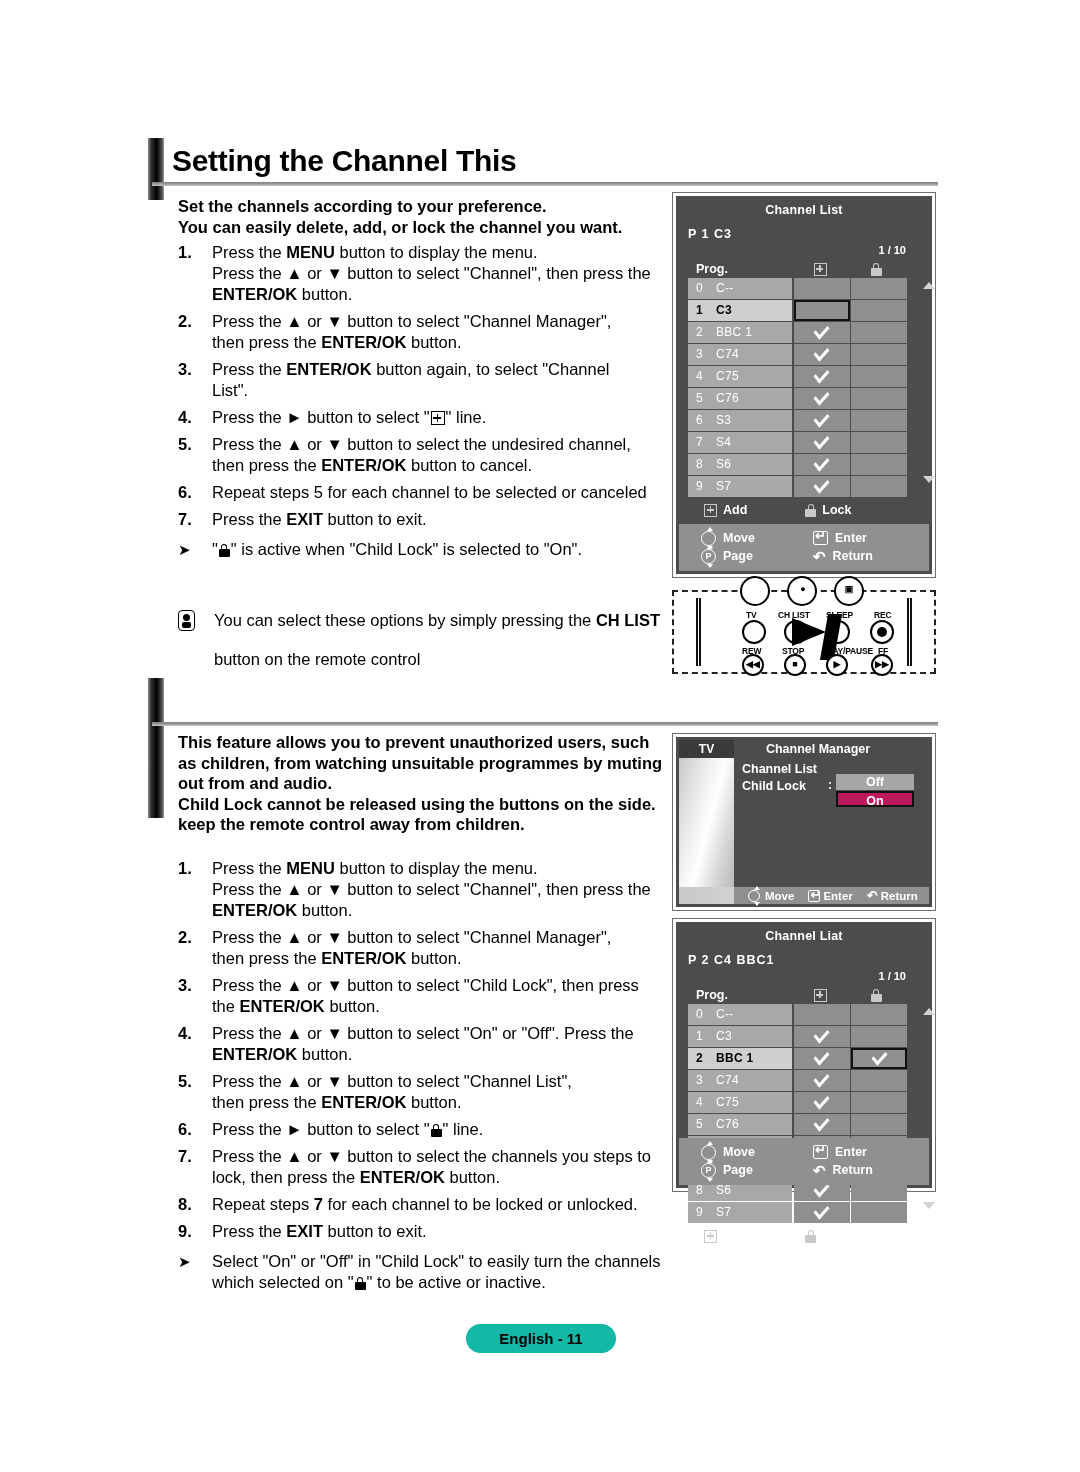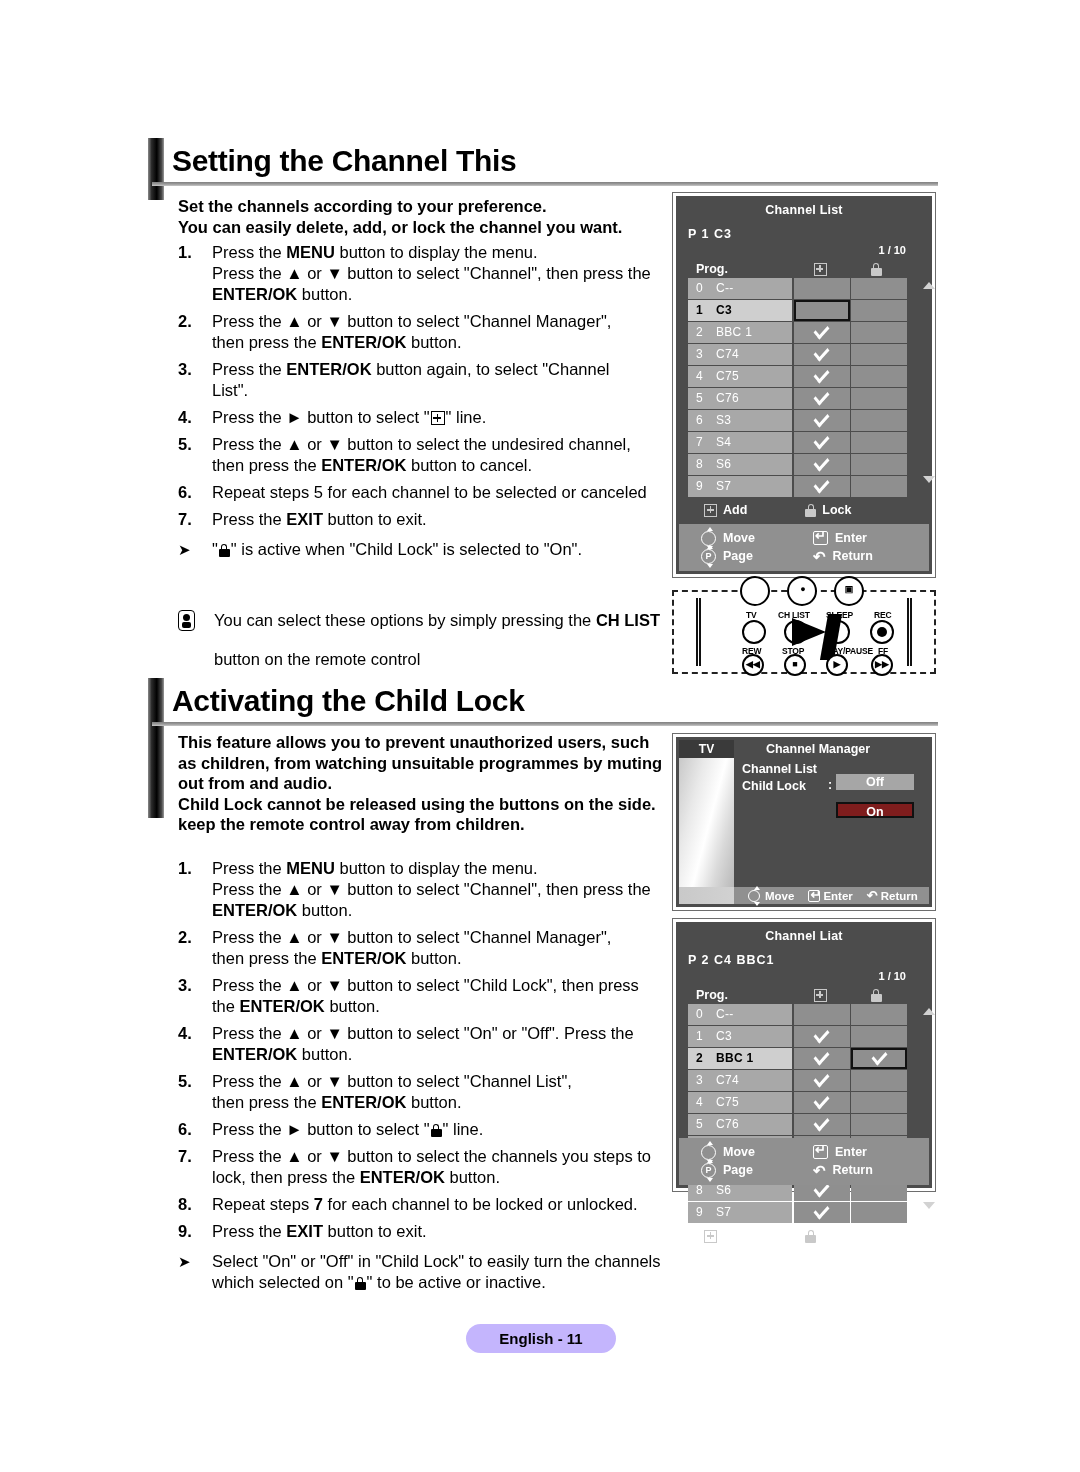--- a/index.html
+++ b/index.html
@@ -213,23 +213,23 @@
     font-size:12.5px; font-weight:bold;margin-left:28px;
   }
   .cm-list { position:absolute; left:66px; top:24px; font-size:12.5px; font-weight:bold; line-height:17px; }
   .cm-colon { position:absolute; left:152px; top:41px; font-size:12.5px; font-weight:bold; }
   .cm-opts { position:absolute; left:160px; top:37px; width:78px; }
   .cm-opt-off {
     background:#a6a6a6; color:#fff; font-size:12.5px; font-weight:bold;
     text-align:center; height:16px; line-height:16px;
   }
   .cm-opt-on {
-    background:#7f1d1d; color:#fff; font-size:12.5px; font-weight:bold;
+    background:#be185d; color:#fff; font-size:12.5px; font-weight:bold;
     text-align:center; height:16px; line-height:16px;
-    border:2.5px solid #111; margin-top:12px;
+    border:2.5px solid #111; margin-top:1px;
   }
   .cm-footer {
     position:absolute; left:58px; right:3px; bottom:3px; height:17px;
     background:#909090; color:#fff; font-size:11.5px; font-weight:bold;
     display:flex; align-items:center;
   }
   .cm-footer .fc { display:flex; align-items:center; margin-left:14px; }
   .cm-footer .fc .lbl { margin-left:5px; }
   .cm-baseline {
     position:absolute; left:3px; right:3px; bottom:3px; height:17px;
@@ -258,21 +258,21 @@
   }
   .arrow-tail {
     position:absolute; background:#000;
     transform:skewX(-10deg);
   }
   .rk-sym { position:absolute; font-size:9px; color:#000; font-weight:bold; text-align:center; }
 
   
   .pagebadge {
     position:absolute;
-    background:#c4b5fd; color:#000;
+    background:#14b8a6; color:#000;
     font-size:15px; font-weight:bold;
     border-radius:16px;
     text-align:center;
     padding:6px 0;
   }
 </style>
 </head>
 <body>
 
 <div class="page">
@@ -348,21 +348,20 @@
 
   <div class="note-block" style="left:178px; top:610px; width:490px;">
     <div class="ico"><span class="hand-icon"></span></div>
     <div>
       <div><span>You can select these options by simply pressing the </span><b>CH LIST</b></div>
       <div style="margin-top:18px;">button on the remote control</div>
     </div>
   </div>
 
   <div class="accent-bar" style="left:148px; top:678px; height:140px;"></div>
-  <div class="head-title" style="position:absolute; left:172px; top:686px;">Activating the Child Lock</div>
   <div class="head-rule" style="left:152px; top:722px; width:786px;"></div>
 
   <div class="lead" style="left:178px; top:732px; width:490px;">
     <div>This feature allows you to prevent unauthorized users, such</div>
     <div>as children, from watching unsuitable programmes by muting</div>
     <div>out from and audio.</div>
     <div>Child Lock cannot be released using the buttons on the side.</div>
     <div>keep the remote control away from children.</div>
   </div>
 

